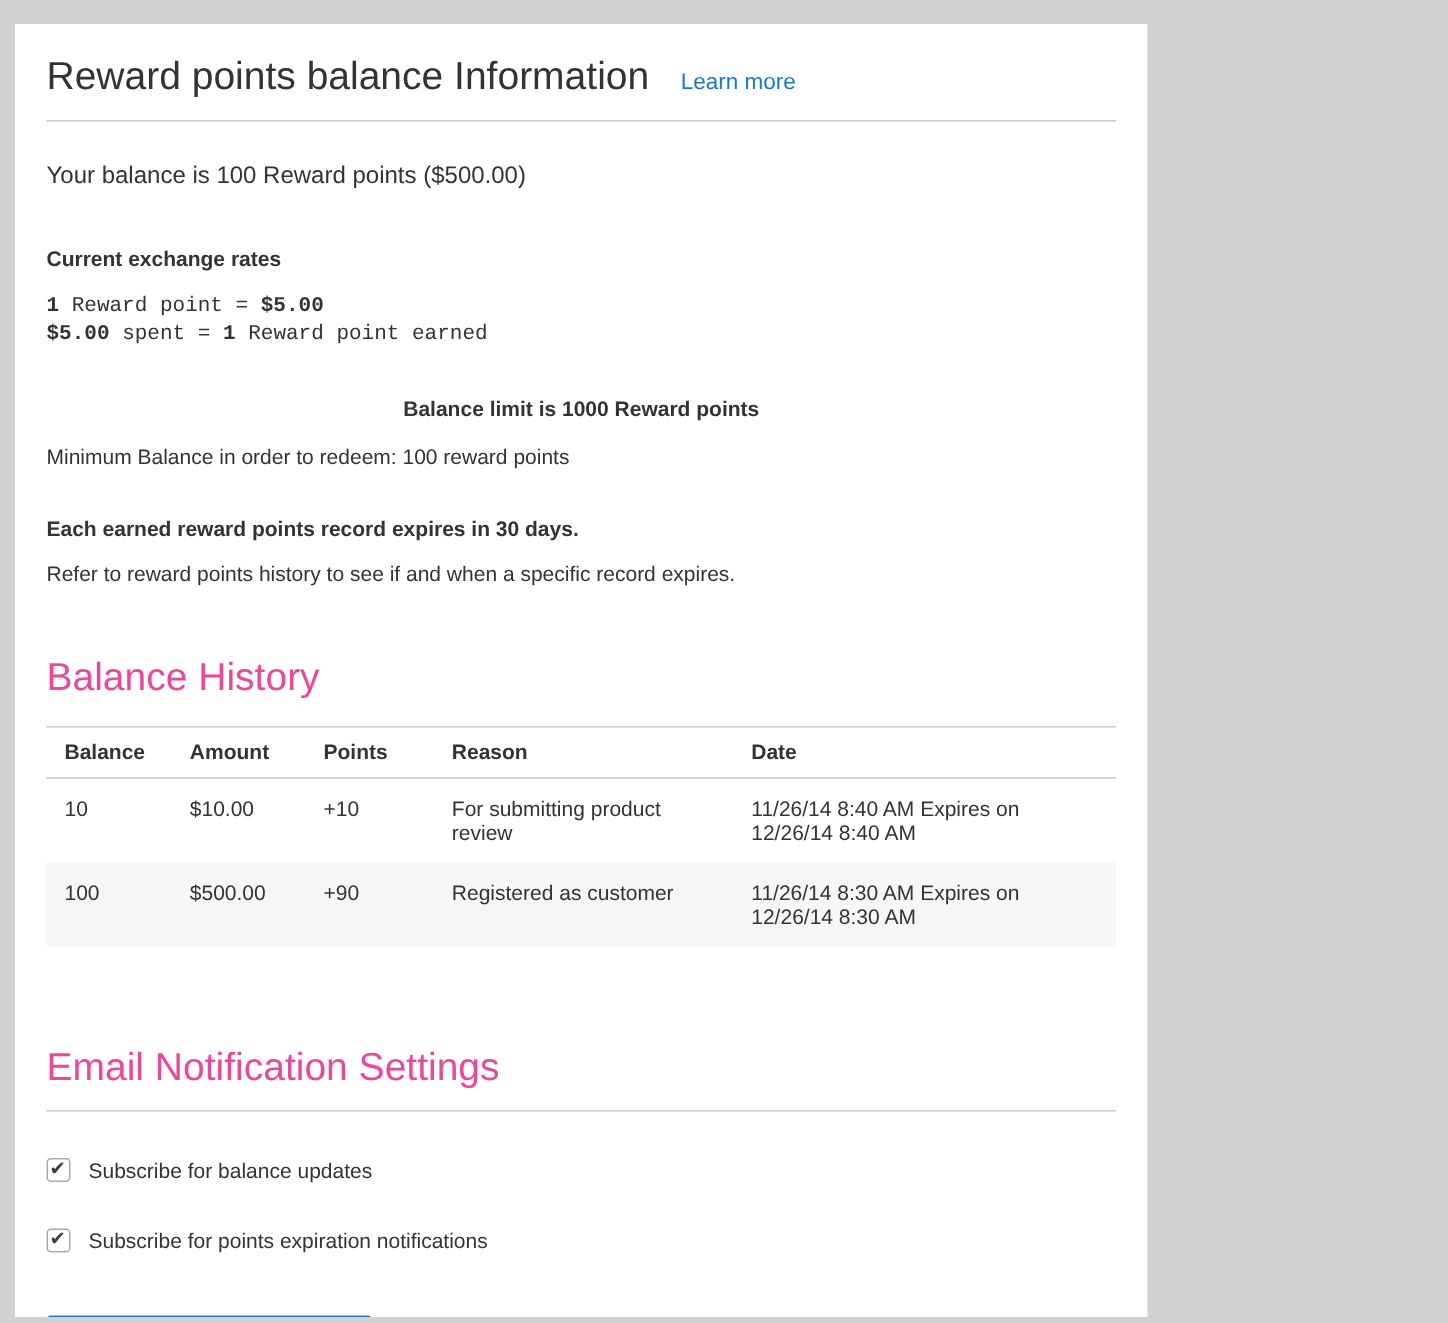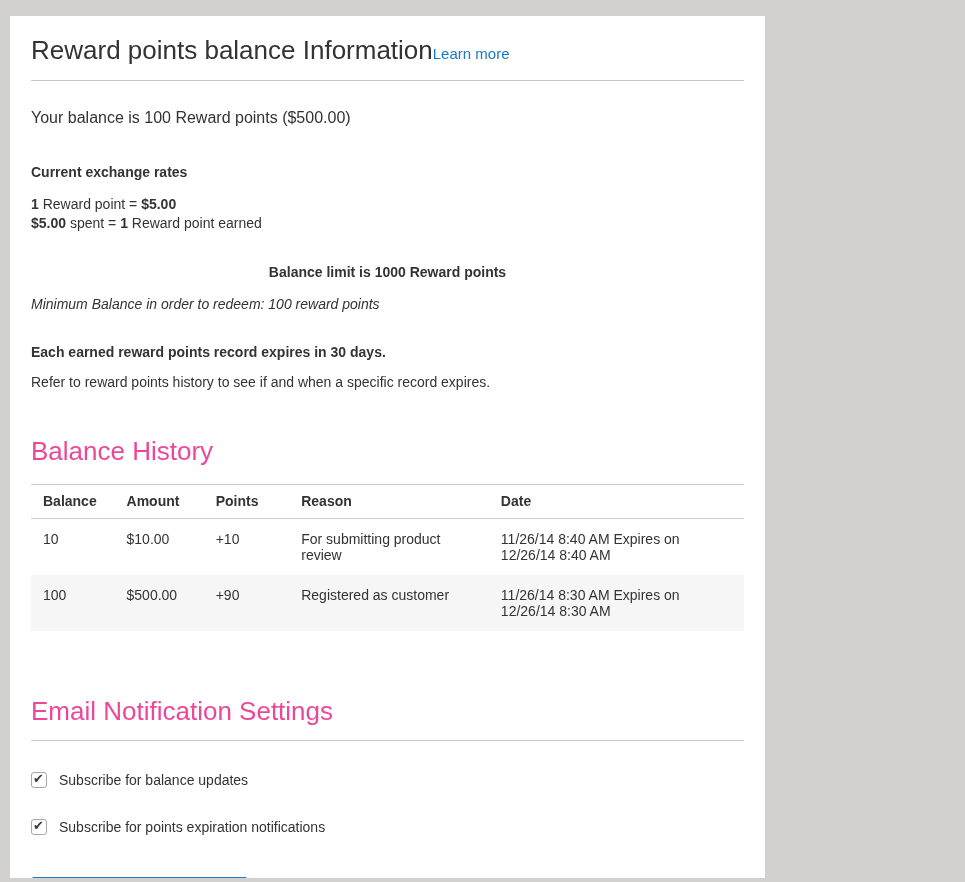--- a/index.html
+++ b/index.html
@@ -26,20 +26,21 @@
     align-items: baseline;
   }
   h1.page-title {
     margin: 0;
     font-size: 26px;
     font-weight: 300;
     color: #333333;
     line-height: 1.15;
   }
   a.learn-more {
+    margin-left: 21px;
     font-size: 15px;
     color: #1979c3;
     text-decoration: none;
     cursor: pointer;
   }
   hr.rule {
     border: 0;
     border-top: 1px solid #c9c9c9;
     margin: 14px 0 0;
   }
@@ -49,28 +50,29 @@
     line-height: 1.2;
   }
   .exchange-heading {
     margin-top: 37px;
     font-weight: 700;
     font-size: 14px;
   }
   .exchange-lines {
     margin-top: 15px;
     line-height: 19px;
+    font-family: Liberation Mono, monospace;
   }
   .bold { font-weight: 700; }
   .limit-line {
     margin-top: 31px;
     font-weight: 700;
     text-align: center;
   }
-  .min-line { margin-top: 16px; font-style: italic; }
+  .min-line { margin-top: 16px; }
   .expiry-line {
     margin-top: 32px;
     font-weight: 700;
   }
   .note-line { margin-top: 14px; }
   h2.section-title {
     margin: 0;
     font-size: 26px;
     font-weight: 300;
     color: #ec4899;

